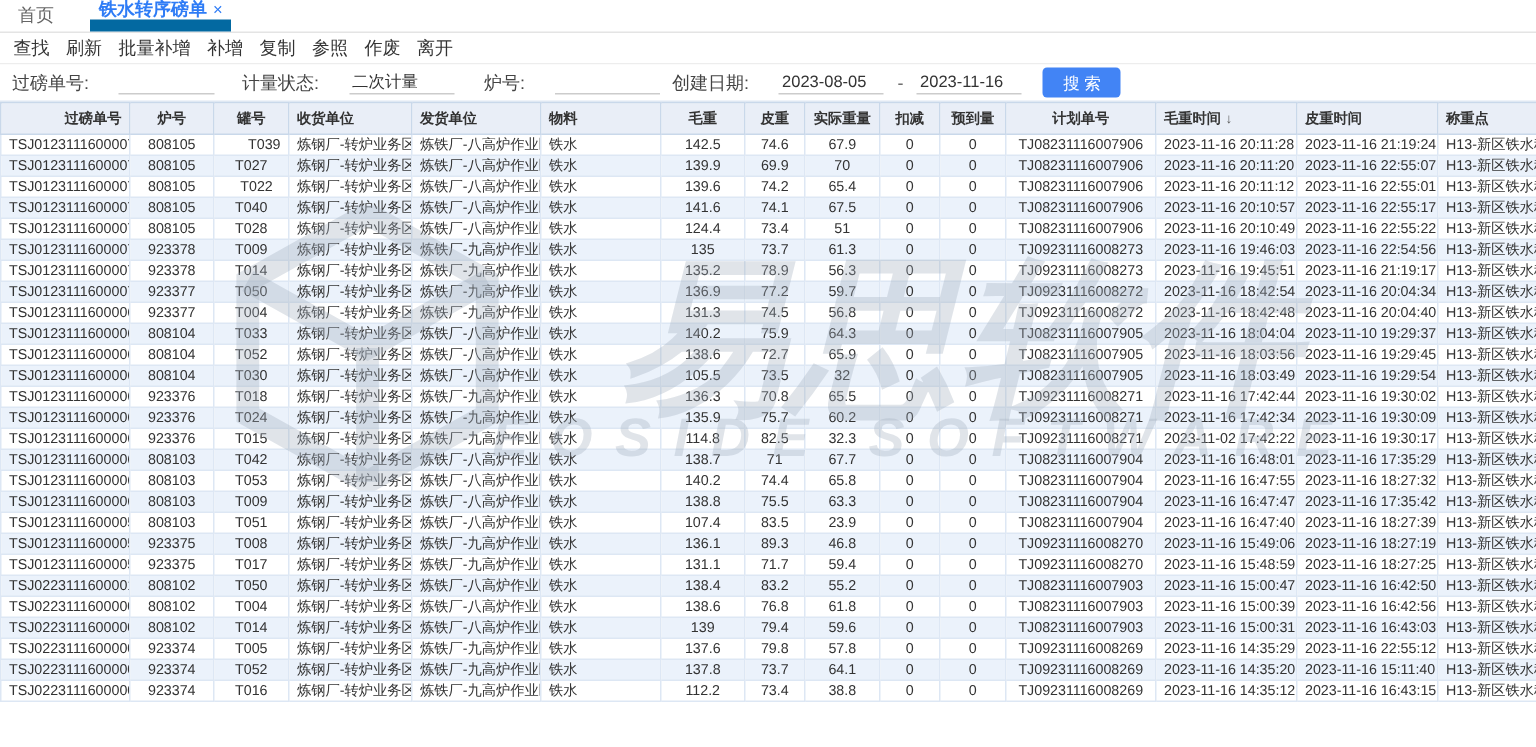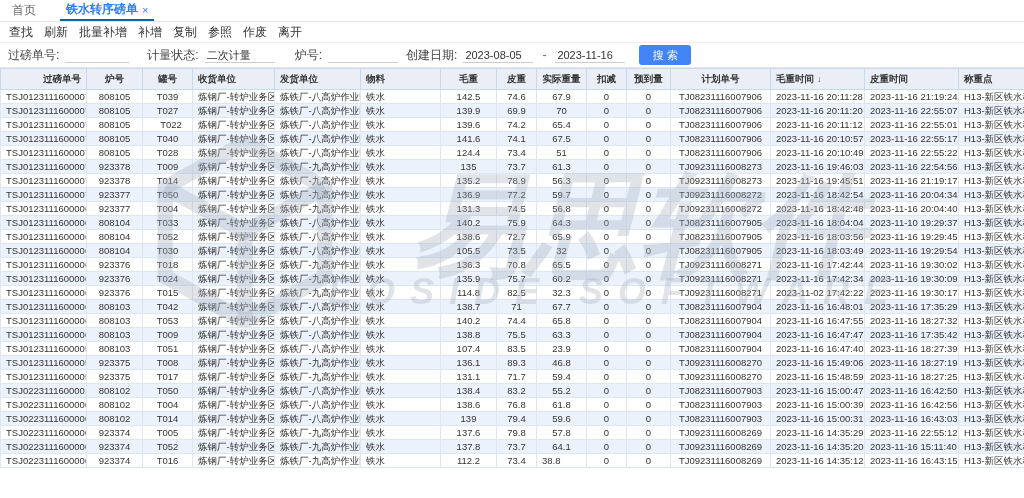--- a/index.html
+++ b/index.html
@@ -7,34 +7,34 @@
   body {
     width:1024px; height:498px; overflow:hidden; position:relative;
     background:#fff; font-family:"Liberation Sans", sans-serif; color:#333;
   }
 
   
   .tabbar { height:22px; background:#fff; border-bottom:1px solid #e4e4e4;
             display:flex; align-items:stretch; font-size:12px; }
   .tab-home { display:flex; align-items:center; padding:0 12px; color:#666; cursor:pointer; }
   .tab-active { display:flex; align-items:center; gap:4px; margin-left:12px; padding:0 6px;
-                color:#2e7cf6; font-weight:700; border-bottom:2px solid #0369a1; cursor:pointer; }
+                color:#2e7cf6; font-weight:700; border-bottom:8px solid #0369a1; cursor:pointer; }
   .tab-close { color:#2e7cf6; font-size:11px; font-weight:400; cursor:pointer; }
 
   
   .toolbar { height:21px; background:#fff; border-bottom:1px solid #ededed;
              display:flex; align-items:center; gap:11px; padding-left:9px;
              font-size:12px; color:#333; }
   .toolbar .tb-item { cursor:pointer; white-space:nowrap; }
 
   
   .filterbar { height:25px; background:#fff; border-bottom:1px solid #dfe8f3;
                display:flex; align-items:center; font-size:12px; color:#444; }
   .f-label { white-space:nowrap; }
-  .ml8 { margin-left:8px; }  .ml6 { margin-left:6px; }
+  .ml8 { margin-left:8px; }  .ml6 { margin-left:20px; }
   .ml18 { margin-left:18px; } .ml20 { margin-left:20px; }
   .u-input { border-bottom:1px solid #ccc; height:16px; line-height:16px;
              font-size:11px; color:#333; padding:0 2px; white-space:nowrap; cursor:text; }
   .w64 { width:64px; } .w70 { width:70px; }
   .date-sep { margin:0 9px; color:#666; }
   .search-btn { margin-left:14px; width:52px; height:20px; background:#4284f5; color:#fff;
                 border:none; border-radius:3px; font-size:11px; font-family:inherit;
                 display:flex; align-items:center; justify-content:center; cursor:pointer;
                 white-space:pre; }
 
@@ -134,21 +134,21 @@
           <th style="text-align: center;">计划单号</th>
           <th style="text-align: left;">毛重时间<span class="sort">↓</span></th>
           <th style="text-align: left;">皮重时间</th>
           <th style="text-align: left;">称重点</th>
         </tr>
       </thead>
       <tbody>
         <tr>
           <td style="text-align: left;">TSJ01231116000078</td>
           <td style="text-align: center;">808105</td>
-          <td style="text-align: center;">T039</td>
+          <td style="text-align: right;">T039</td>
           <td style="text-align: left;">炼钢厂-转炉业务区</td>
           <td style="text-align: left;">炼铁厂-八高炉作业区</td>
           <td style="text-align: left;">铁水</td>
           <td style="text-align: center;">142.5</td>
           <td style="text-align: center;">74.6</td>
           <td style="text-align: center;">67.9</td>
           <td style="text-align: center;">0</td>
           <td style="text-align: center;">0</td>
           <td style="text-align: center;">TJ08231116007906</td>
           <td style="text-align: left;">2023-11-16 20:11:28</td>
@@ -582,21 +582,21 @@
         </tr>
         <tr>
           <td style="text-align: left;">TSJ02231116000005</td>
           <td style="text-align: center;">923374</td>
           <td style="text-align: center;">T016</td>
           <td style="text-align: left;">炼钢厂-转炉业务区</td>
           <td style="text-align: left;">炼铁厂-九高炉作业区</td>
           <td style="text-align: left;">铁水</td>
           <td style="text-align: center;">112.2</td>
           <td style="text-align: center;">73.4</td>
-          <td style="text-align: left;">38.8</td>
+          <td style="text-align: center;">38.8</td>
           <td style="text-align: center;">0</td>
           <td style="text-align: center;">0</td>
           <td style="text-align: center;">TJ09231116008269</td>
           <td style="text-align: left;">2023-11-16 14:35:12</td>
           <td style="text-align: left;">2023-11-16 16:43:15</td>
           <td style="text-align: left;">H13-新区铁水秤</td>
         </tr>
       </tbody>
     </table>
 </div>

